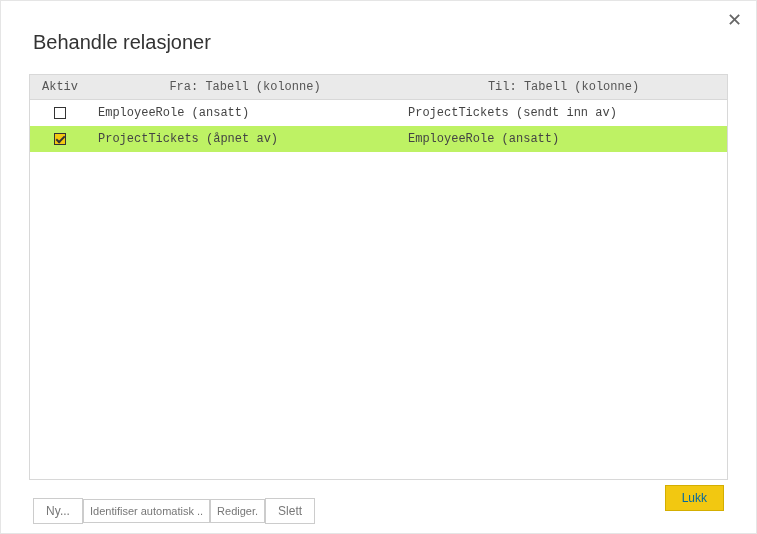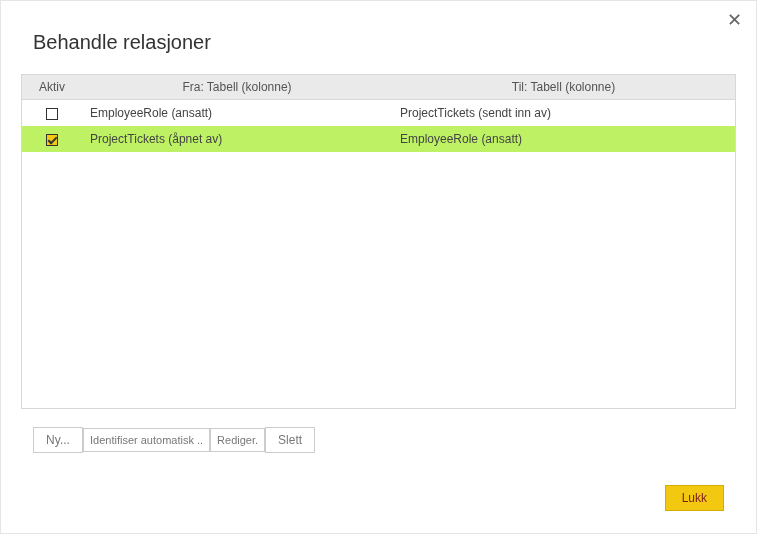--- a/index.html
+++ b/index.html
@@ -25,24 +25,25 @@
       line-height: 1;
       font-weight: 300;
     }
     .dialog-title {
       font-size: 20px;
       font-weight: 400;
       color: #333;
       padding: 30px 32px 20px 32px;
     }
     .table-wrap {
-      margin: 0 20px;
+      margin: 0 28px;
       border: 1px solid #d8d8d8;
-      height: 335px;
+      height: 406px;
       overflow: hidden;
+      font-family: Liberation Mono, monospace;
     }
     .rel-table {
       width: 100%;
       border-collapse: collapse;
       font-size: 12px;
     }
     .rel-table th {
       background: #eaeaea;
       text-align: center;
       font-weight: 400;
@@ -115,21 +116,21 @@
       font-size: 11px;
     }
     .footer {
       position: absolute;
       bottom: 22px;
       right: 32px;
     }
     .btn-primary {
       background: #f2c811;
       border: 1px solid #d4ae00;
-      color: #7f1d1d;
+      color: #0369a1;
       font-size: 12px;
       padding: 5px 16px;
       cursor: pointer;
       font-family: inherit;
     }
   </style>
 </head>
 <body>
 
 <span class="close-btn">✕</span>

